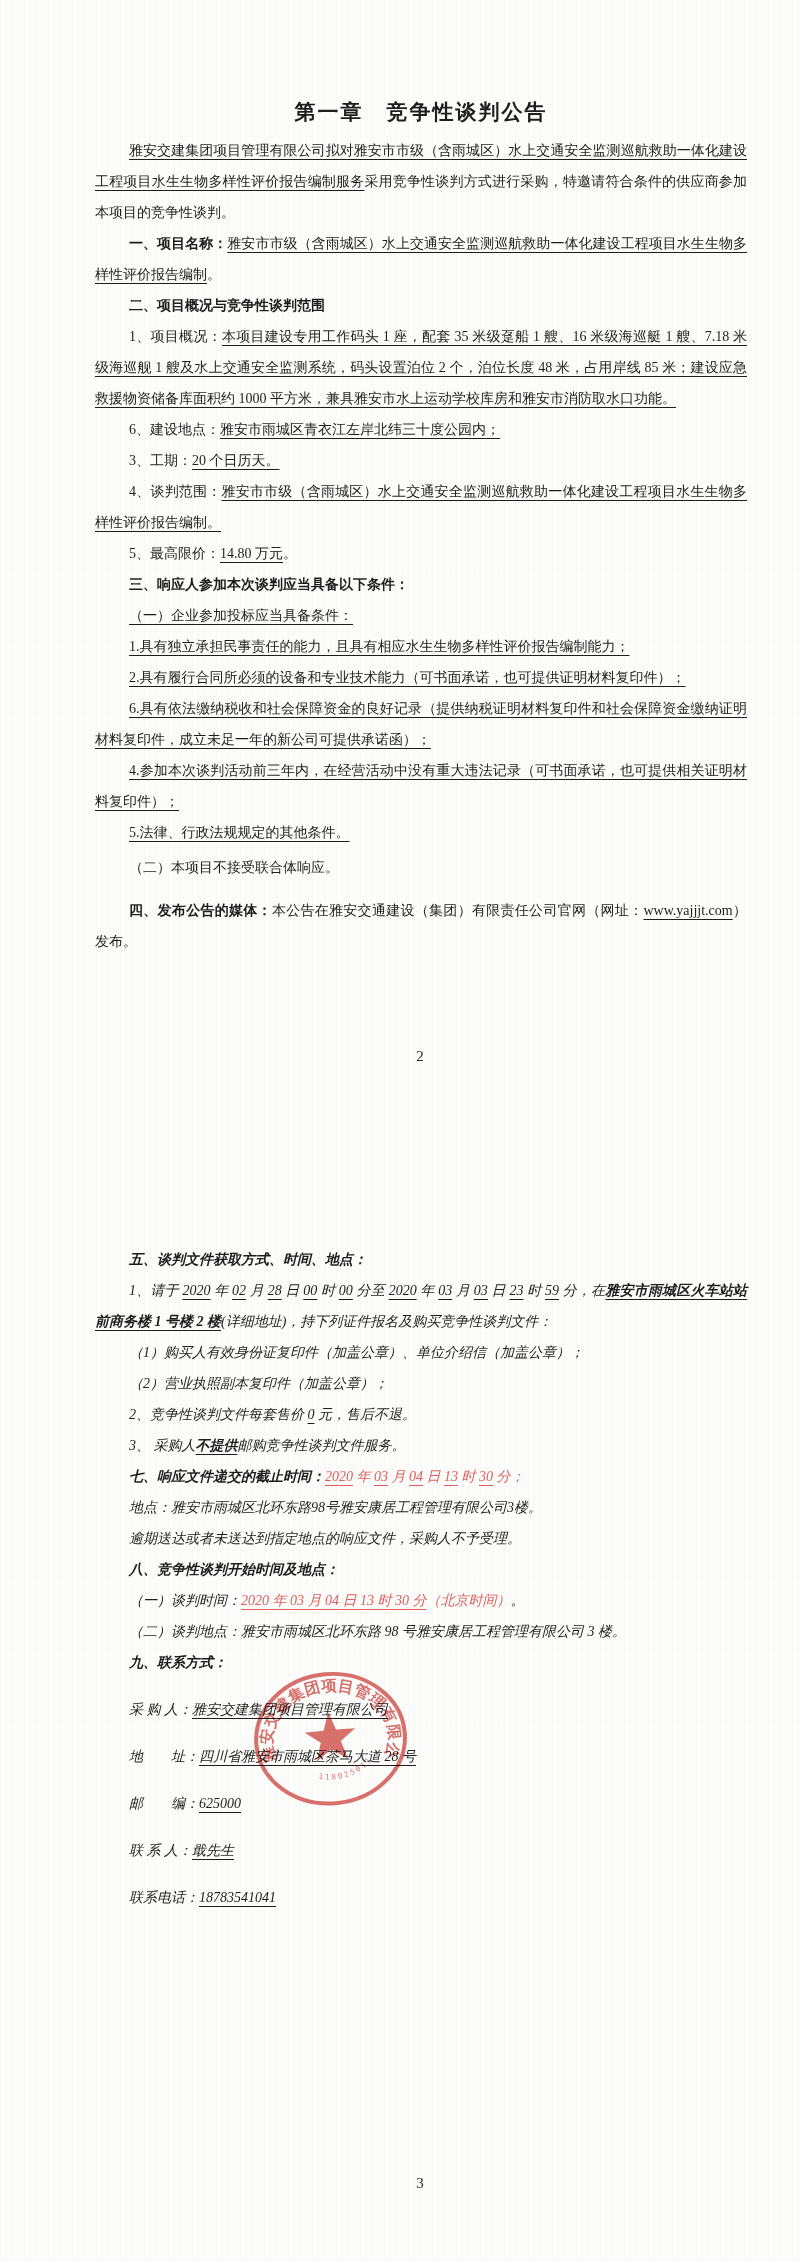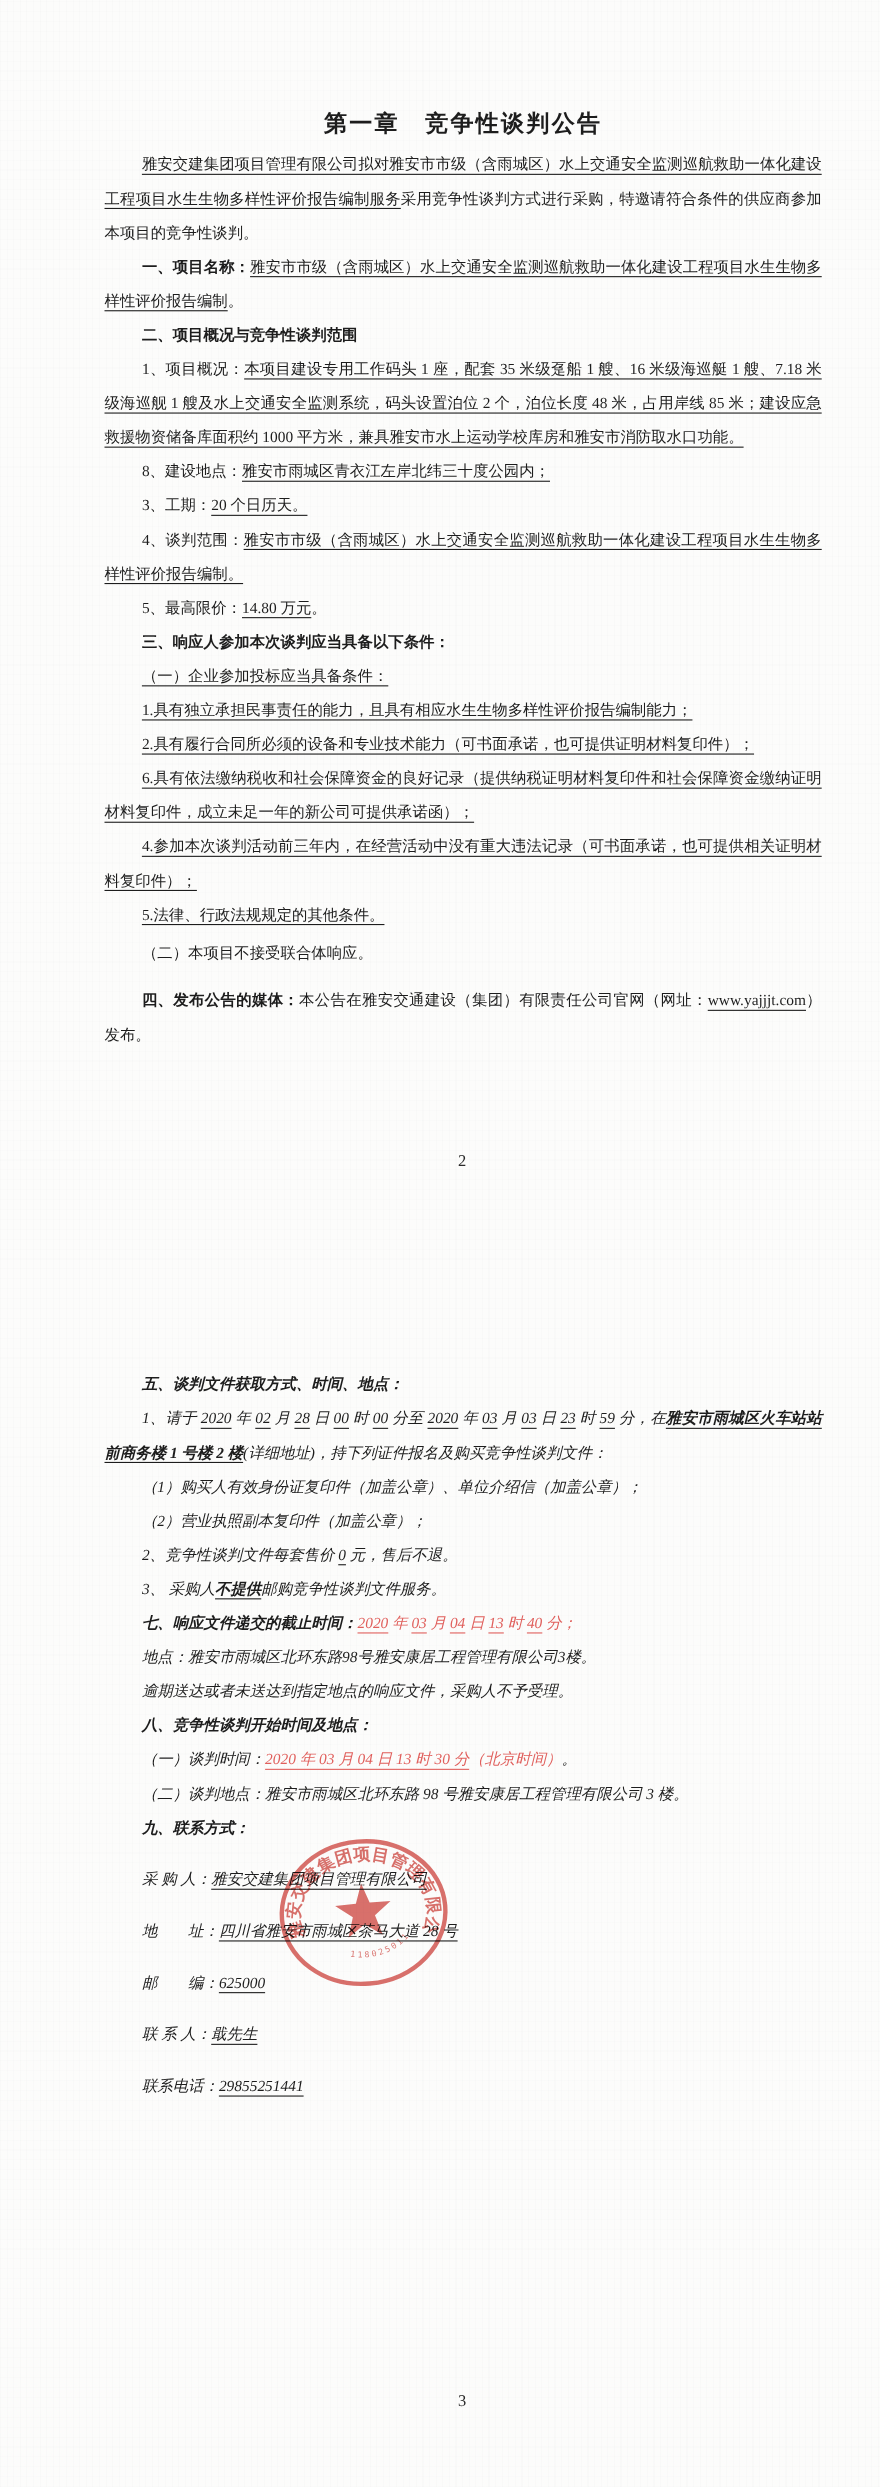--- a/index.html
+++ b/index.html
@@ -36,21 +36,21 @@
 
 <div class="scan">
 
   <div class="page" id="page1">
     <h1 class="doc-title">第一章　竞争性谈判公告</h1>
     <div>
         <p class="para"><span class="u">雅安交建集团项目管理有限公司拟对雅安市市级（含雨城区）水上交通安全监测巡航救助一体化建设工程项目水生生物多样性评价报告编制服务</span><span>采用竞争性谈判方式进行采购，特邀请符合条件的供应商参加本项目的竞争性谈判。</span></p>
         <p class="para"><span class="b">一、项目名称：</span><span class="u">雅安市市级（含雨城区）水上交通安全监测巡航救助一体化建设工程项目水生生物多样性评价报告编制</span><span>。</span></p>
         <p class="para"><span class="b">二、项目概况与竞争性谈判范围</span></p>
         <p class="para"><span>1、项目概况：</span><span class="u">本项目建设专用工作码头 1 座，配套 35 米级趸船 1 艘、16 米级海巡艇 1 艘、7.18 米级海巡舰 1 艘及水上交通安全监测系统，码头设置泊位 2 个，泊位长度 48 米，占用岸线 85 米；建设应急救援物资储备库面积约 1000 平方米，兼具雅安市水上运动学校库房和雅安市消防取水口功能。</span></p>
-        <p class="para"><span>8、建设地点：</span><span class="u">雅安市雨城区青衣江左岸北纬三十度公园内；</span></p>
+        <p class="para"><span>6、建设地点：</span><span class="u">雅安市雨城区青衣江左岸北纬三十度公园内；</span></p>
         <p class="para"><span>3、工期：</span><span class="u">20 个日历天。</span></p>
         <p class="para"><span>4、谈判范围：</span><span class="u">雅安市市级（含雨城区）水上交通安全监测巡航救助一体化建设工程项目水生生物多样性评价报告编制。</span></p>
         <p class="para"><span>5、最高限价：</span><span class="u">14.80 万元</span><span>。</span></p>
         <p class="para"><span class="b">三、响应人参加本次谈判应当具备以下条件：</span></p>
         <p class="para"><span class="u">（一）企业参加投标应当具备条件：</span></p>
         <p class="para"><span class="u">1.具有独立承担民事责任的能力，且具有相应水生生物多样性评价报告编制能力；</span></p>
         <p class="para"><span class="u">2.具有履行合同所必须的设备和专业技术能力（可书面承诺，也可提供证明材料复印件）；</span></p>
         <p class="para"><span class="u">6.具有依法缴纳税收和社会保障资金的良好记录（提供纳税证明材料复印件和社会保障资金缴纳证明材料复印件，成立未足一年的新公司可提供承诺函）；</span></p>
         <p class="para"><span class="u">4.参加本次谈判活动前三年内，在经营活动中没有重大违法记录（可书面承诺，也可提供相关证明材料复印件）；</span></p>
         <p class="para"><span class="u">5.法律、行政法规规定的其他条件。</span></p>
@@ -62,32 +62,32 @@
   <div class="pagenum" id="pagenum1">2</div>
 
   <div class="page" id="page2">
     <div>
         <p class="para"><span class="b">五、谈判文件获取方式、时间、地点：</span></p>
         <p class="para"><span>1、请于 </span><span class="u">2020</span><span> 年 </span><span class="u">02</span><span> 月 </span><span class="u">28</span><span> 日 </span><span class="u">00</span><span> 时 </span><span class="u">00</span><span> 分至 </span><span class="u">2020</span><span> 年 </span><span class="u">03</span><span> 月 </span><span class="u">03</span><span> 日 </span><span class="u">23</span><span> 时 </span><span class="u">59</span><span> 分，在</span><span class="bu">雅安市雨城区火车站站前商务楼 1 号楼 2 楼</span><span>(详细地址)，持下列证件报名及购买竞争性谈判文件：</span></p>
         <p class="para"><span>（1）购买人有效身份证复印件（加盖公章）、单位介绍信（加盖公章）；</span></p>
         <p class="para"><span>（2）营业执照副本复印件（加盖公章）；</span></p>
         <p class="para"><span>2、竞争性谈判文件每套售价 </span><span class="u">0</span><span> 元，售后不退。</span></p>
         <p class="para"><span>3、 采购人</span><span class="bu">不提供</span><span>邮购竞争性谈判文件服务。</span></p>
-        <p class="para"><span class="b">七、响应文件递交的截止时间：</span><span class="ru">2020</span><span class="r"> 年 </span><span class="ru">03</span><span class="r"> 月 </span><span class="ru">04</span><span class="r"> 日 </span><span class="ru">13</span><span class="r"> 时 </span><span class="ru">40</span><span class="r"> 分；</span></p>
+        <p class="para"><span class="b">七、响应文件递交的截止时间：</span><span class="ru">2020</span><span class="r"> 年 </span><span class="ru">03</span><span class="r"> 月 </span><span class="ru">04</span><span class="r"> 日 </span><span class="ru">13</span><span class="r"> 时 </span><span class="ru">30</span><span class="r"> 分；</span></p>
         <p class="para"><span>地点：雅安市雨城区北环东路98号雅安康居工程管理有限公司3楼。</span></p>
         <p class="para"><span>逾期送达或者未送达到指定地点的响应文件，采购人不予受理。</span></p>
         <p class="para"><span class="b">八、竞争性谈判开始时间及地点：</span></p>
         <p class="para"><span>（一）谈判时间：</span><span class="ru">2020 年 03 月 04 日 13 时 30 分</span><span class="r">（北京时间）</span><span>。</span></p>
         <p class="para"><span>（二）谈判地点：雅安市雨城区北环东路 98 号雅安康居工程管理有限公司 3 楼。</span></p>
         <p class="para"><span class="b">九、联系方式：</span></p>
         <p class="para contact"><span>采 购 人：</span><span class="u">雅安交建集团项目管理有限公司</span></p>
         <p class="para contact"><span>地　　址：</span><span class="u">四川省雅安市雨城区茶马大道 28 号</span></p>
         <p class="para contact"><span>邮　　编：</span><span class="u">625000</span></p>
         <p class="para contact"><span>联 系 人：</span><span class="u">戢先生</span></p>
-        <p class="para contact"><span>联系电话：</span><span class="u">29855251441</span></p>
+        <p class="para contact"><span>联系电话：</span><span class="u">18783541041</span></p>
       </div>
   </div>
 
   <div class="stamp">
     <svg viewBox="0 0 176 176">
       <ellipse cx="88" cy="82" rx="84" ry="73" fill="none" stroke="#d14a44" stroke-width="4.5" opacity="0.85"></ellipse>
       <polygon points="88,52 95.1,72.3 116.5,72.7 99.4,85.7 105.6,106.3 88,94 70.4,106.3 76.6,85.7 59.5,72.7 80.9,72.3" fill="#d14a44" opacity="0.85"></polygon>
       <path id="sealArcTop" d="M 28.2 104.8 A 66 54 0 1 1 147.8 104.8" fill="none"></path>
       <path id="sealArcBottom" d="M 33.9 93.9 A 56 46 0 0 0 142.1 93.9" fill="none"></path>
       <text font-size="17.5" font-weight="bold" letter-spacing="0.5" fill="#d14a44" opacity="0.85" font-family="Liberation Serif, serif">

